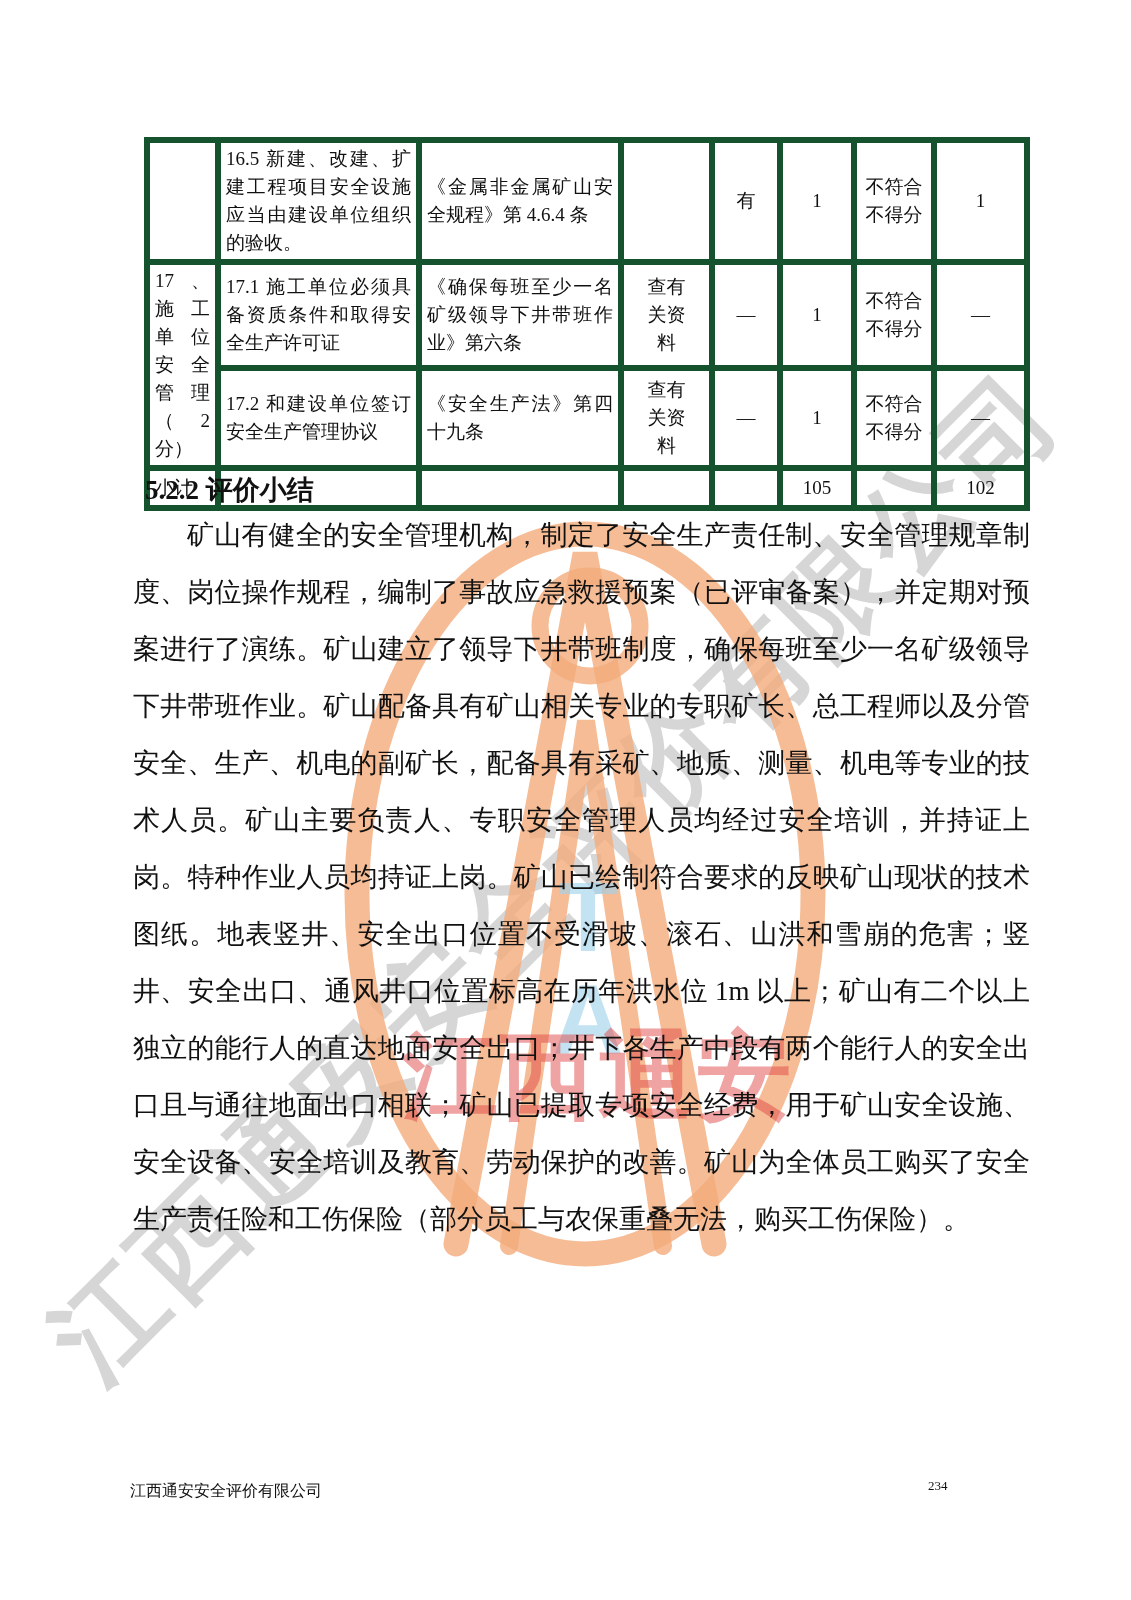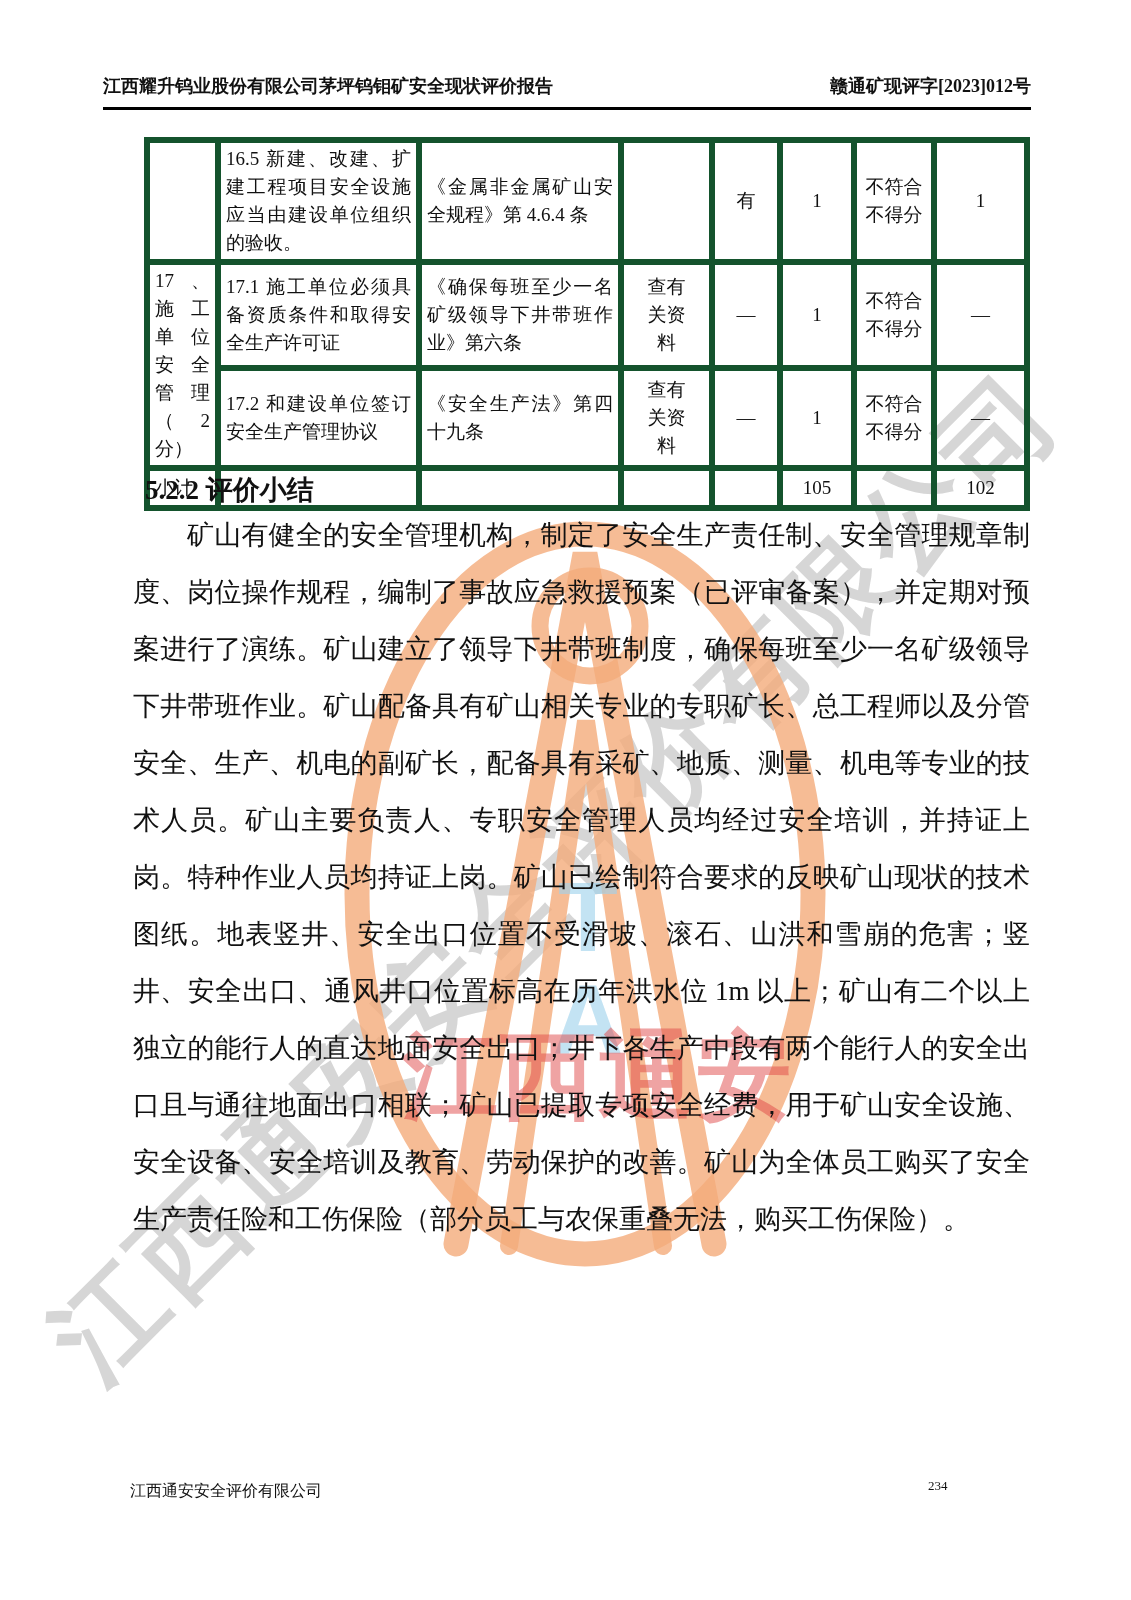--- a/index.html
+++ b/index.html
@@ -87,24 +87,20 @@
     </svg>
   </div>
 
   <div class="wm wm-ta">
     <div>T</div>
     <div>A</div>
   </div>
 
   <div class="wm wm-red">江西通安</div>
 
-  <div class="header">
-    <span>江西耀升钨业股份有限公司茅坪钨钼矿安全现状评价报告</span>
-    <span>赣通矿现评字[2023]012号</span>
-  </div>
 
   <table class="eval-table">
     <colgroup>
       <col style="width:71px">
         <col style="width:201px">
         <col style="width:202px">
       <col style="width:91px">
         <col style="width:68px">
         <col style="width:74px">
       <col style="width:80px">

